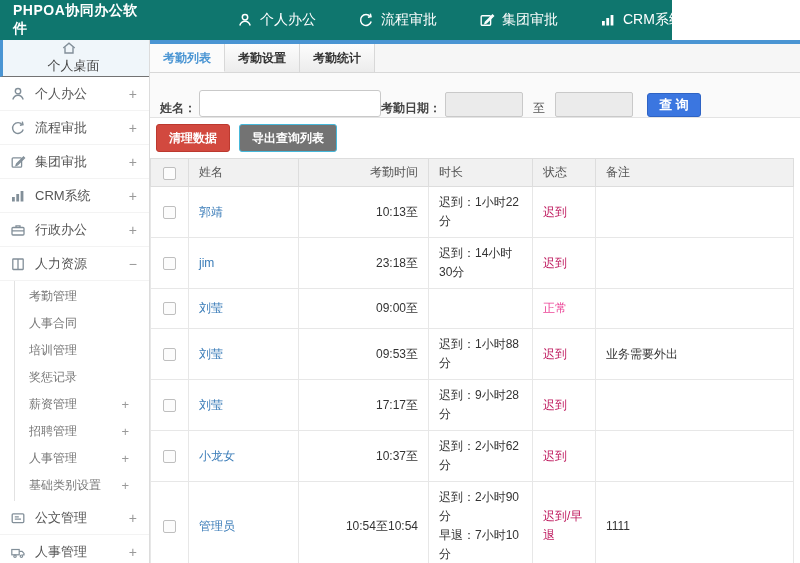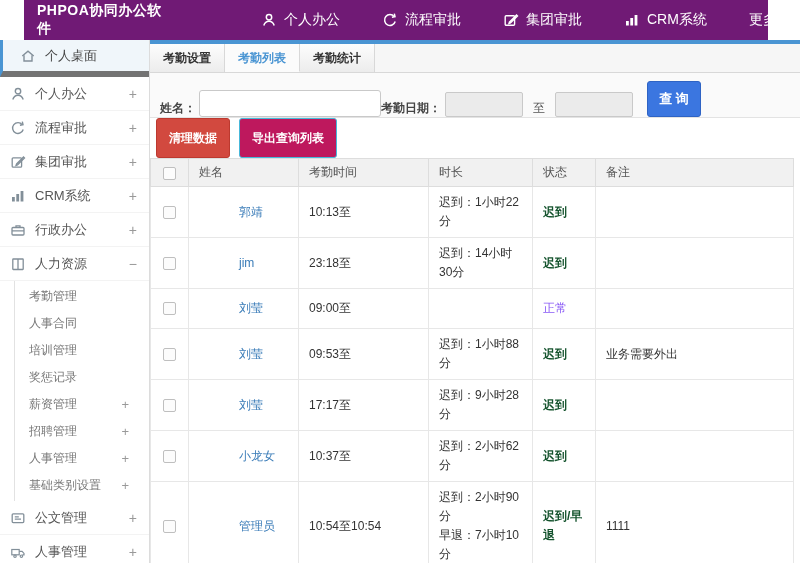--- a/index.html
+++ b/index.html
@@ -1,40 +1,40 @@
 <!DOCTYPE html>
 <html lang="zh"><head>
 <meta charset="utf-8">
 <style>
   * { margin:0; padding:0; box-sizing:border-box; }
   html,body { width:800px; height:563px; overflow:hidden; background:#fff;
     font-family:"Liberation Sans","DejaVu Sans",sans-serif; font-size:12px; color:#333; }
 
   
-  .topbar { position:absolute; top:0; left:0; width:744px; height:40px;
-    background:#701a75; display:flex; align-items:center; color:#fff;margin-left:24px; }
+  .topbar { position:absolute; top:0; left:0; width:672px; height:40px;
+    background:#0f766e; display:flex; align-items:center; color:#fff; }
   .brand { flex:0 0 150px; padding-left:13px; font-size:14px; font-weight:bold; letter-spacing:.5px; }
   .menu-btn { margin-left:46px; width:18px; cursor:pointer; }
   .menu-btn i { display:block; height:2px; background:#fff; margin:3px 0; border-radius:1px; }
   .topnav { display:flex; margin-left:20px; }
   .nav-item { display:flex; align-items:center; gap:7px; padding:0 21px; height:40px;
     font-size:14px; cursor:pointer; white-space:nowrap; }
   .nav-item svg { display:block; }
   .caret { width:0; height:0; border-left:4px solid transparent; border-right:4px solid transparent;
     border-top:5px solid #fff; margin-left:2px; }
 
   
   .sidebar { position:absolute; top:40px; left:0; width:150px; height:523px;
     background:#fff; border-right:1px solid #dcdcdc; overflow:hidden; }
   .side-item { height:34px; display:flex; align-items:center; padding:0 12px 0 10px;
     color:#555; font-size:13px; cursor:pointer; border-bottom:1px solid #f3f3f3; }
   .side-item .sicon { width:17px; height:16px; margin-right:8px; color:#828f99; flex:0 0 17px; }
   .side-item .expand { margin-left:auto; color:#999; font-size:14px; }
   .side-item.active { height:37px; background:#f0f6fa; border-left:3px solid #4a95d3;
-    padding-left:17px; color:#444; border-bottom:6px solid #737373; }
+    padding-left:7px; color:#444; border-bottom:1px solid #737373;flex-direction:column; }
   .side-sub { border-left:1px solid #e2e2e2; margin-left:14px; padding:2px 0; }
   .side-sub-item { height:27px; display:flex; align-items:center; padding:0 20px 0 14px;
     color:#777; font-size:12px; cursor:pointer; }
   .side-sub-item .expand { margin-left:auto; color:#999; font-size:13px; }
 
   
   .content { position:absolute; top:40px; left:150px; width:650px; height:523px; background:#fff; }
   .blue-strip { height:4px; background:#4a95d3; }
   .tabbar { height:29px; background:#f6f6f6; border-bottom:1px solid #d8d8d8; display:flex; }
   .tab { width:75px; text-align:center; line-height:29px; font-weight:bold; color:#333;
@@ -43,46 +43,46 @@
 
   .filterbar { height:45px; background:#fafafa; border-bottom:1px solid #e3e3e3;
     display:flex; align-items:flex-end; padding-left:10px; }
   .filterbar label { font-weight:bold; color:#444; white-space:nowrap; }
   .inp-name { width:182px; height:27px; border:1px solid #c9c9c9; border-radius:3px;
     background:#fff; margin-left:3px; padding:0 6px; font-size:12px; }
   .lbl-date { }
   .inp-date { width:78px; height:25px; border:1px solid #c9c9c9; border-radius:2px;
     background:#ebebeb; margin-left:4px; padding:0 5px; font-size:12px; }
   .lbl-to { margin:0 6px 0 10px; font-weight:normal; color:#555; }
-  .btn-search { margin-left:14px; width:54px; height:36px; background:#3b76e0;
+  .btn-search { margin-left:14px; width:54px; height:24px; background:#3b76e0;
     border:1px solid #2e63c4; border-radius:3px; color:#fff; font-weight:bold;
     font-size:13px; cursor:pointer; }
 
   .actionbar { height:40px; display:flex; align-items:center; gap:9px; padding-left:6px; background:#fff; }
-  .btn { height:40px; padding:0 12px; border-radius:3px; color:#fff; font-weight:bold;
+  .btn { height:28px; padding:0 12px; border-radius:3px; color:#fff; font-weight:bold;
     font-size:12px; cursor:pointer; }
   .btn-danger { background:#d2493f; border:1px solid #bc392f; }
-  .btn-info { background:#be185d; border:1px solid #46b8da; }
+  .btn-info { background:#737373; border:1px solid #46b8da; }
 
   
   table { width:644px; border-collapse:collapse; table-layout:fixed; }
   th { background:#f1f1f1; border:1px solid #ddd; height:28px; text-align:left;
     padding:0 10px; font-weight:normal; color:#555; font-size:12px; }
   td { border:1px solid #e7e7e7; height:40px; padding:6px 10px; line-height:19px;
     vertical-align:middle; color:#333; font-size:12px; }
   .c-check { width:38px; text-align:center; padding:6px 0; }
   .c-name  { width:110px; }
-  .c-time  { width:130px; }
+  .c-time  { width:130px;text-align:right; }
   .c-dur   { width:104px; white-space:pre-line; }
   .c-status{ width:63px; }
   .checkbox { display:inline-block; width:13px; height:13px; background:#fcfcfc;
     border:1px solid #bfbfbf; border-radius:2px; vertical-align:middle; cursor:pointer; }
-  .name-link { color:#3a7cb8; text-decoration:none; cursor:pointer;margin-left:40px; }
-  .st-red { color:#14532d;font-weight:bold; }
-  .st-ok  { color:#8b5cf6; }
+  .name-link { color:#3a7cb8; text-decoration:none; cursor:pointer; }
+  .st-red { color:#be185d; }
+  .st-ok  { color:#ec4899; }
 </style>
 </head>
 <body>
 
 <div class="topbar">
   <div class="brand">PHPOA协同办公软件</div>
   <div class="menu-btn">
       <i></i>
       <i></i>
       <i></i>
@@ -256,22 +256,22 @@
     </span>
     <span>人事管理</span>
     <span class="expand">+</span>
   </div>
 </div>
 
 <div class="content">
   <div class="blue-strip"></div>
 
   <div class="tabbar">
+    <div class="tab active">考勤列表</div>
     <div class="tab">考勤设置</div>
-    <div class="tab active">考勤列表</div>
     <div class="tab">考勤统计</div>
   </div>
 
   <div class="filterbar">
     <label>姓名：</label>
     <input class="inp-name" type="text" value="" style="">
     <label class="lbl-date">考勤日期：</label>
     <input class="inp-date" type="text" value="" style="">
     <span class="lbl-to">至</span>
     <input class="inp-date" type="text" value="" style="">

